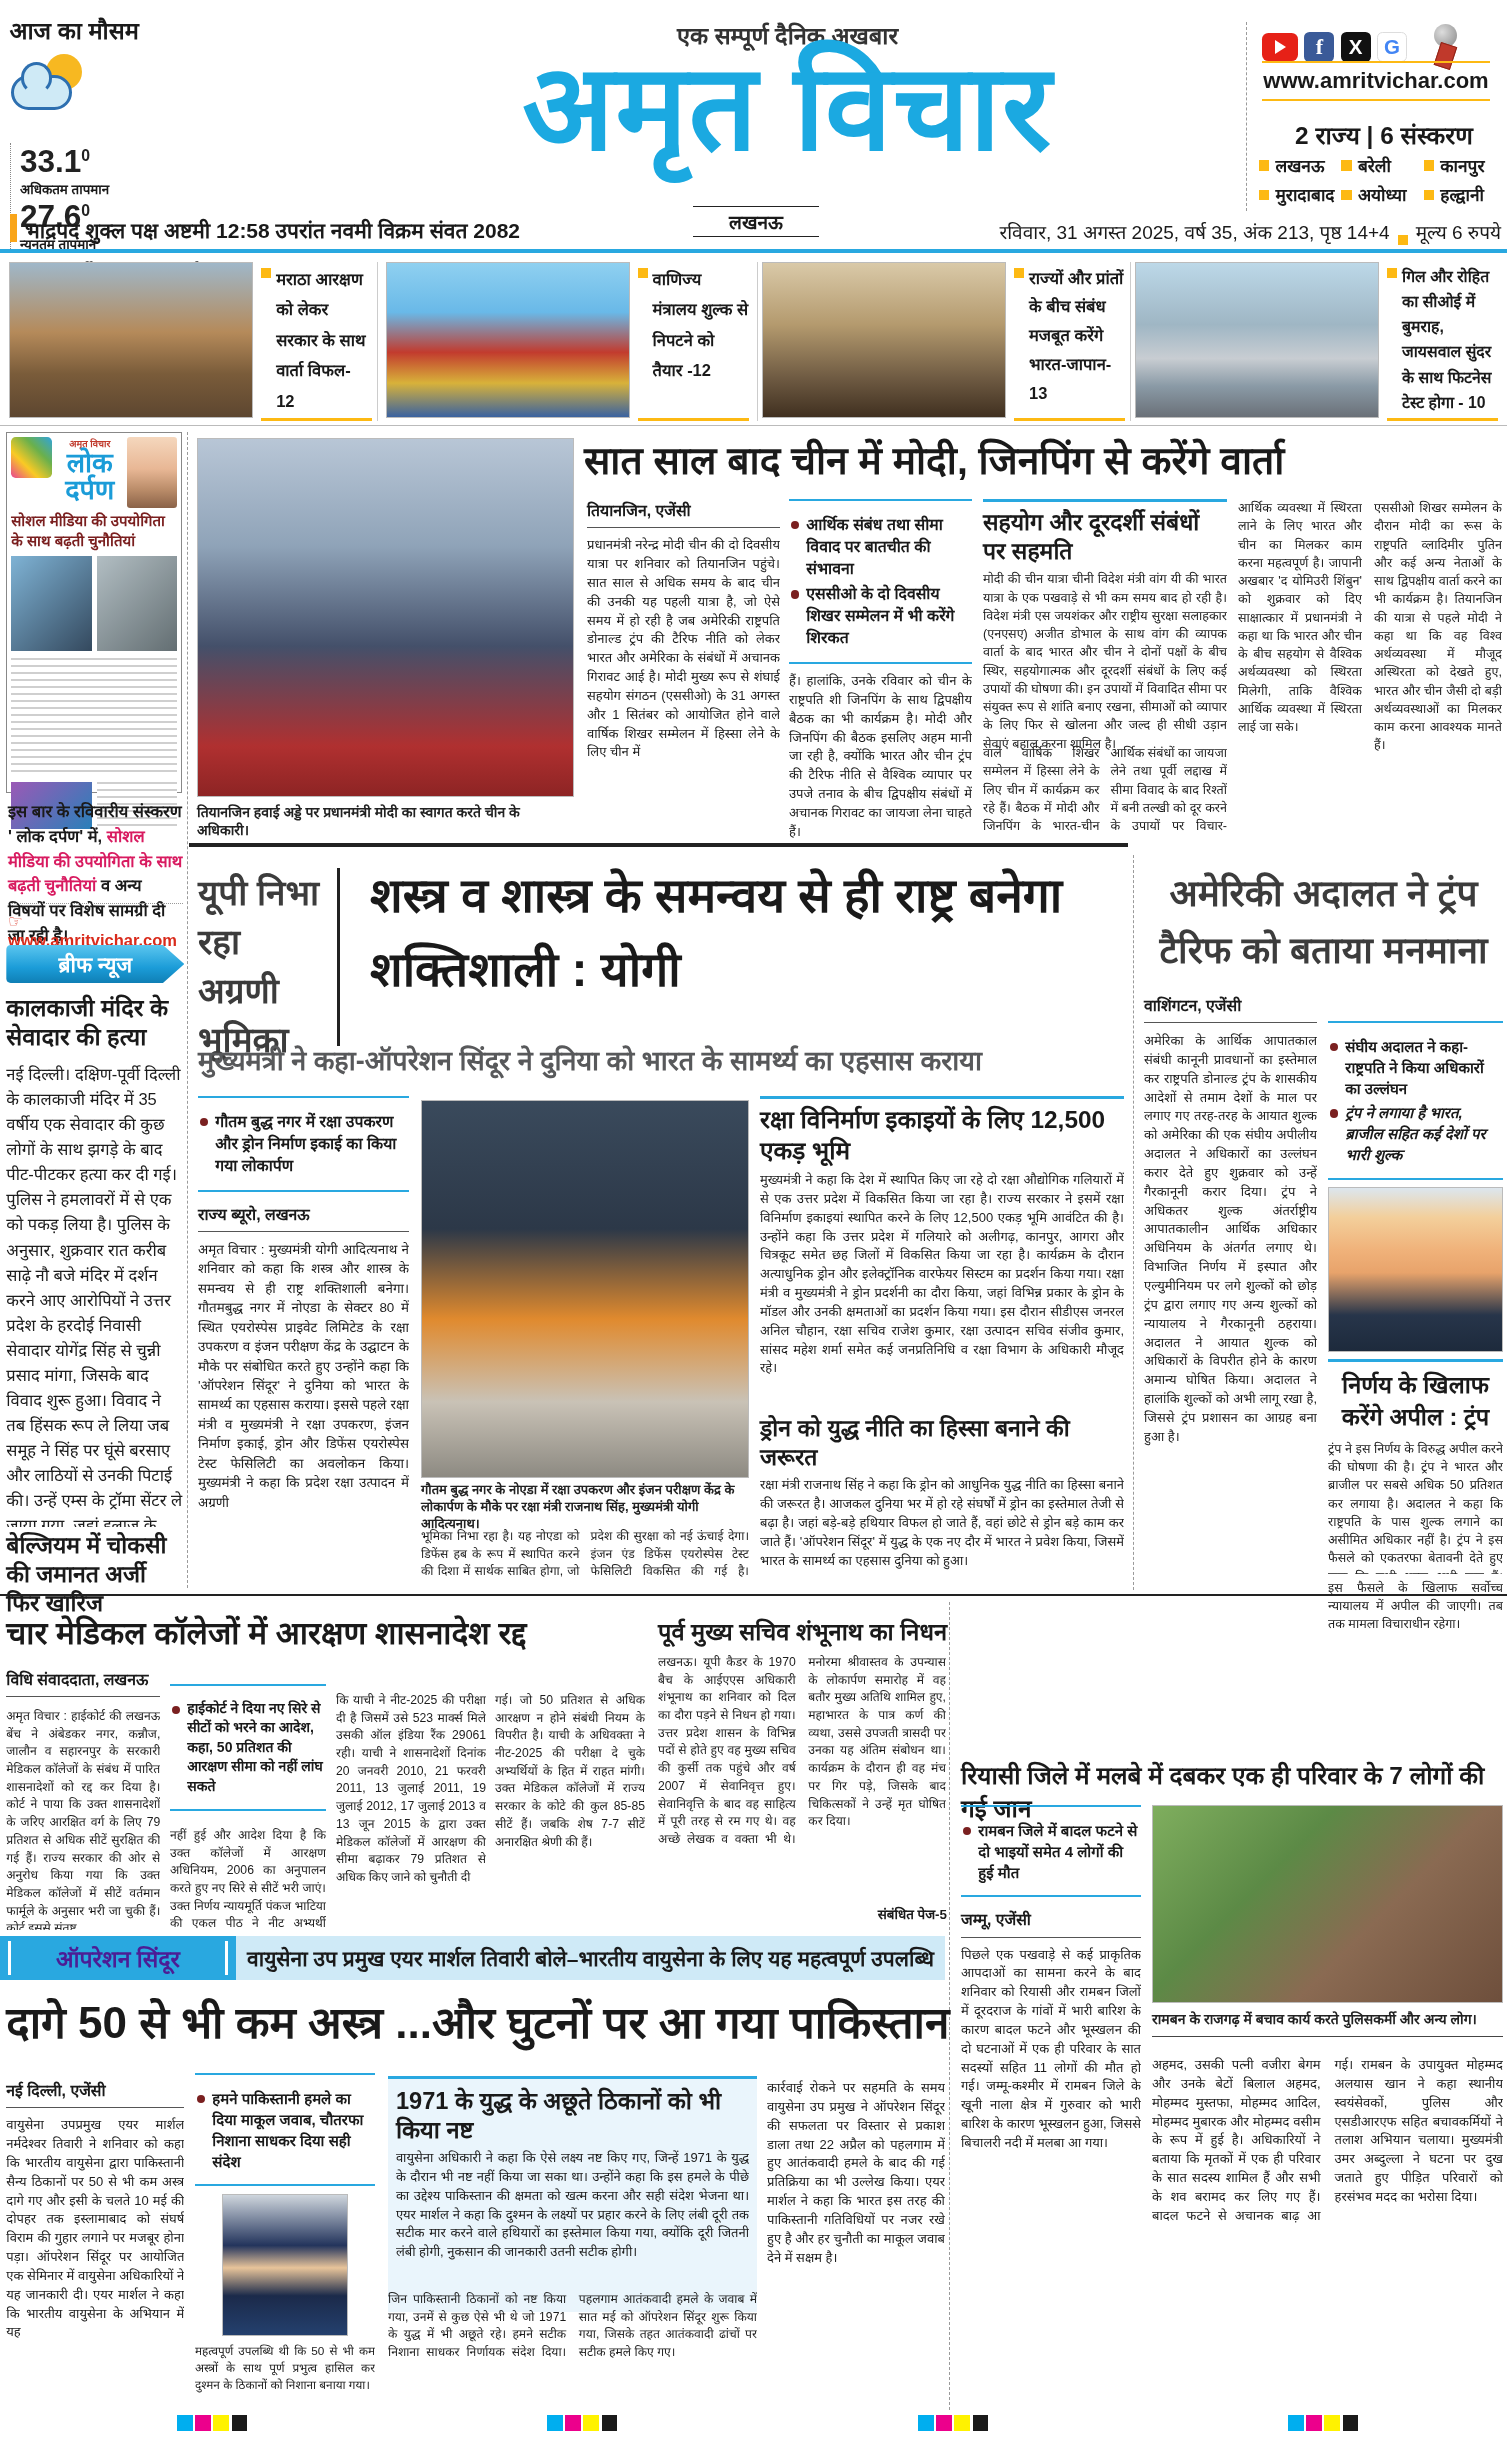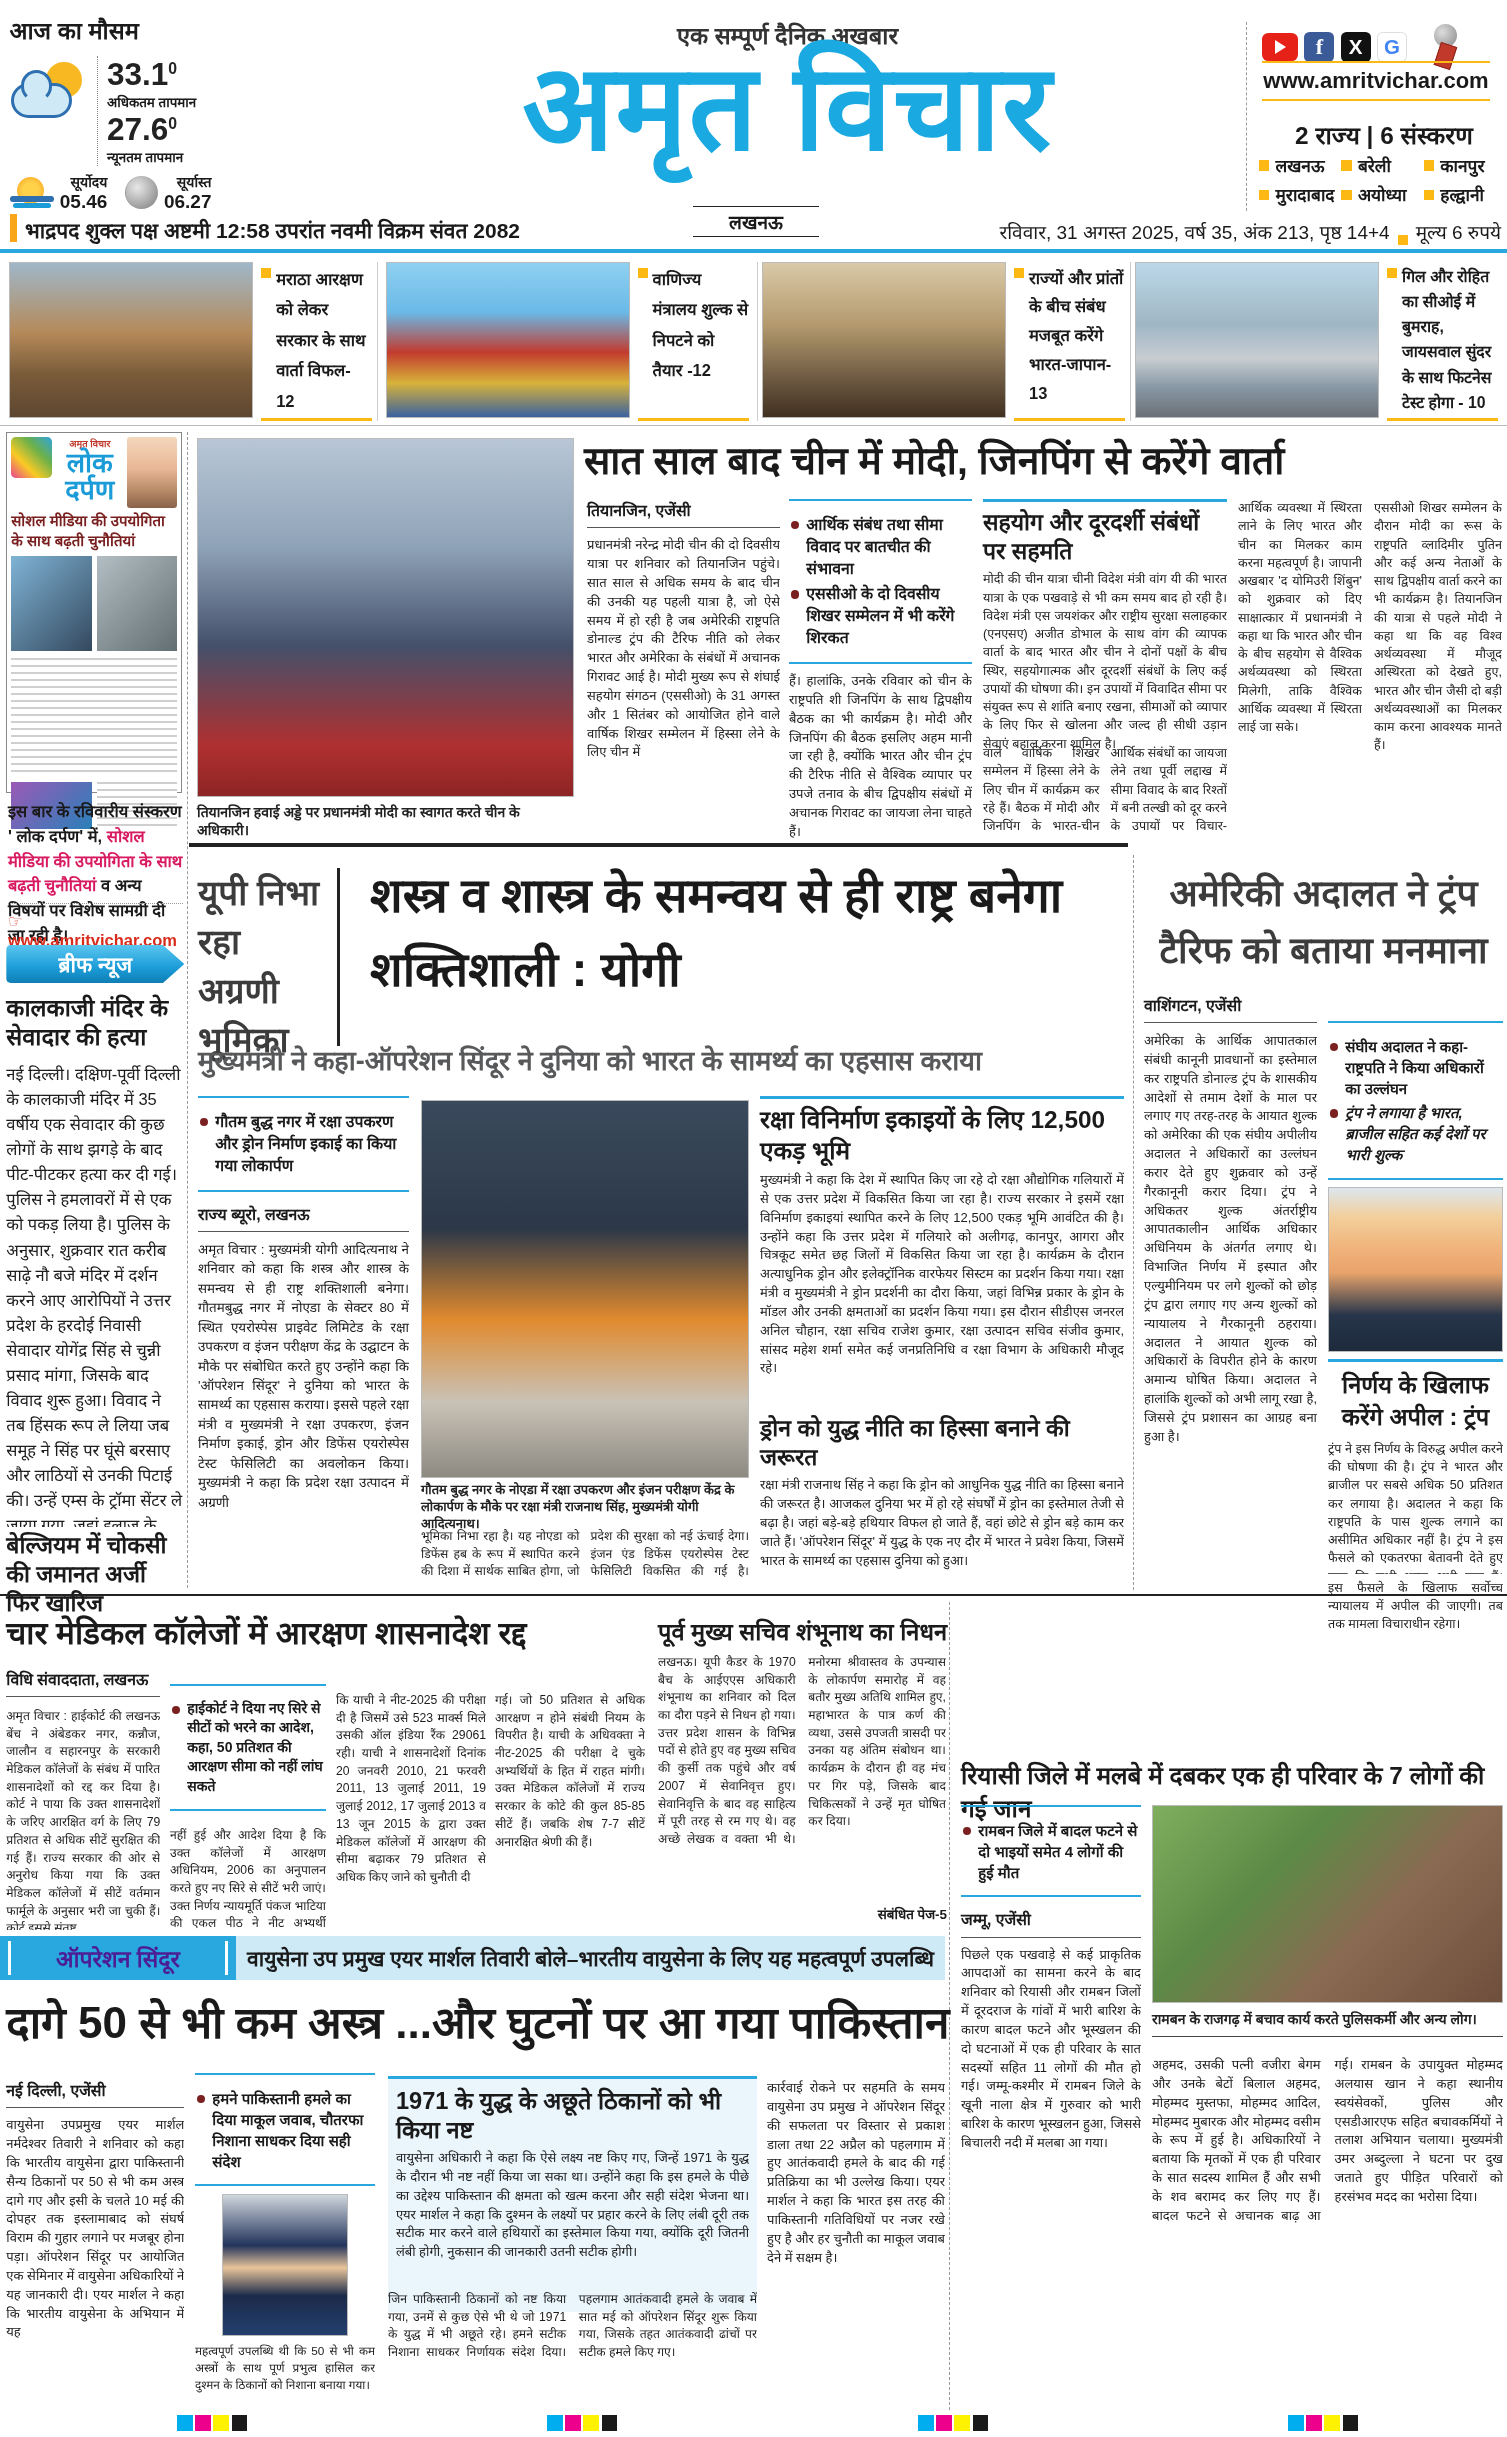--- a/index.html
+++ b/index.html
@@ -23,21 +23,21 @@
   .regrow{display:flex;gap:2.4px;}
   .reg{width:15.8px;height:15.8px;}
 </style>
 </head>
 <body>
 
 <div class="page">
 
   <div class="abs" style="left:9.5px;top:14px;width:236px;height:197px;">
     <div style="font-weight:800;font-size:23.6px;">आज का मौसम</div>
-    <div style="display:flex;margin-top:10px;">
+    <div style="display:flex;margin-top:2px;flex-direction:column;">
       <div style="width:87px;position:relative;height:95px;">
         <div style="position:absolute;left:36px;top:6.3px;width:36px;height:36px;border-radius:50%;background:#f7b821;"></div>
         <div style="position:absolute;left:1.6px;top:27px;width:61px;height:35px;border-radius:23.6px;background:#cfeaf6;border:3.2px solid #2d6fb0;"></div>
         <div style="position:absolute;left:11px;top:14px;width:31.5px;height:31.5px;border-radius:50%;background:#cfeaf6;border:3.2px solid #2d6fb0;border-bottom-color:transparent;"></div>
       </div>
       <div style="border-left:1.6px dotted #888;padding-left:9.5px;">
         <div style="font-size:31.5px;font-weight:700;color:#222;"><span>33.1</span><sup style="font-size:15.8px">0</sup></div>
         <div style="font-size:13.4px;font-weight:700;">अधिकतम तापमान</div>
         <div style="font-size:31.5px;font-weight:700;color:#222;"><span>27.6</span><sup style="font-size:15.8px">0</sup></div>
         <div style="font-size:13.4px;font-weight:700;">न्यूनतम तापमान</div>

